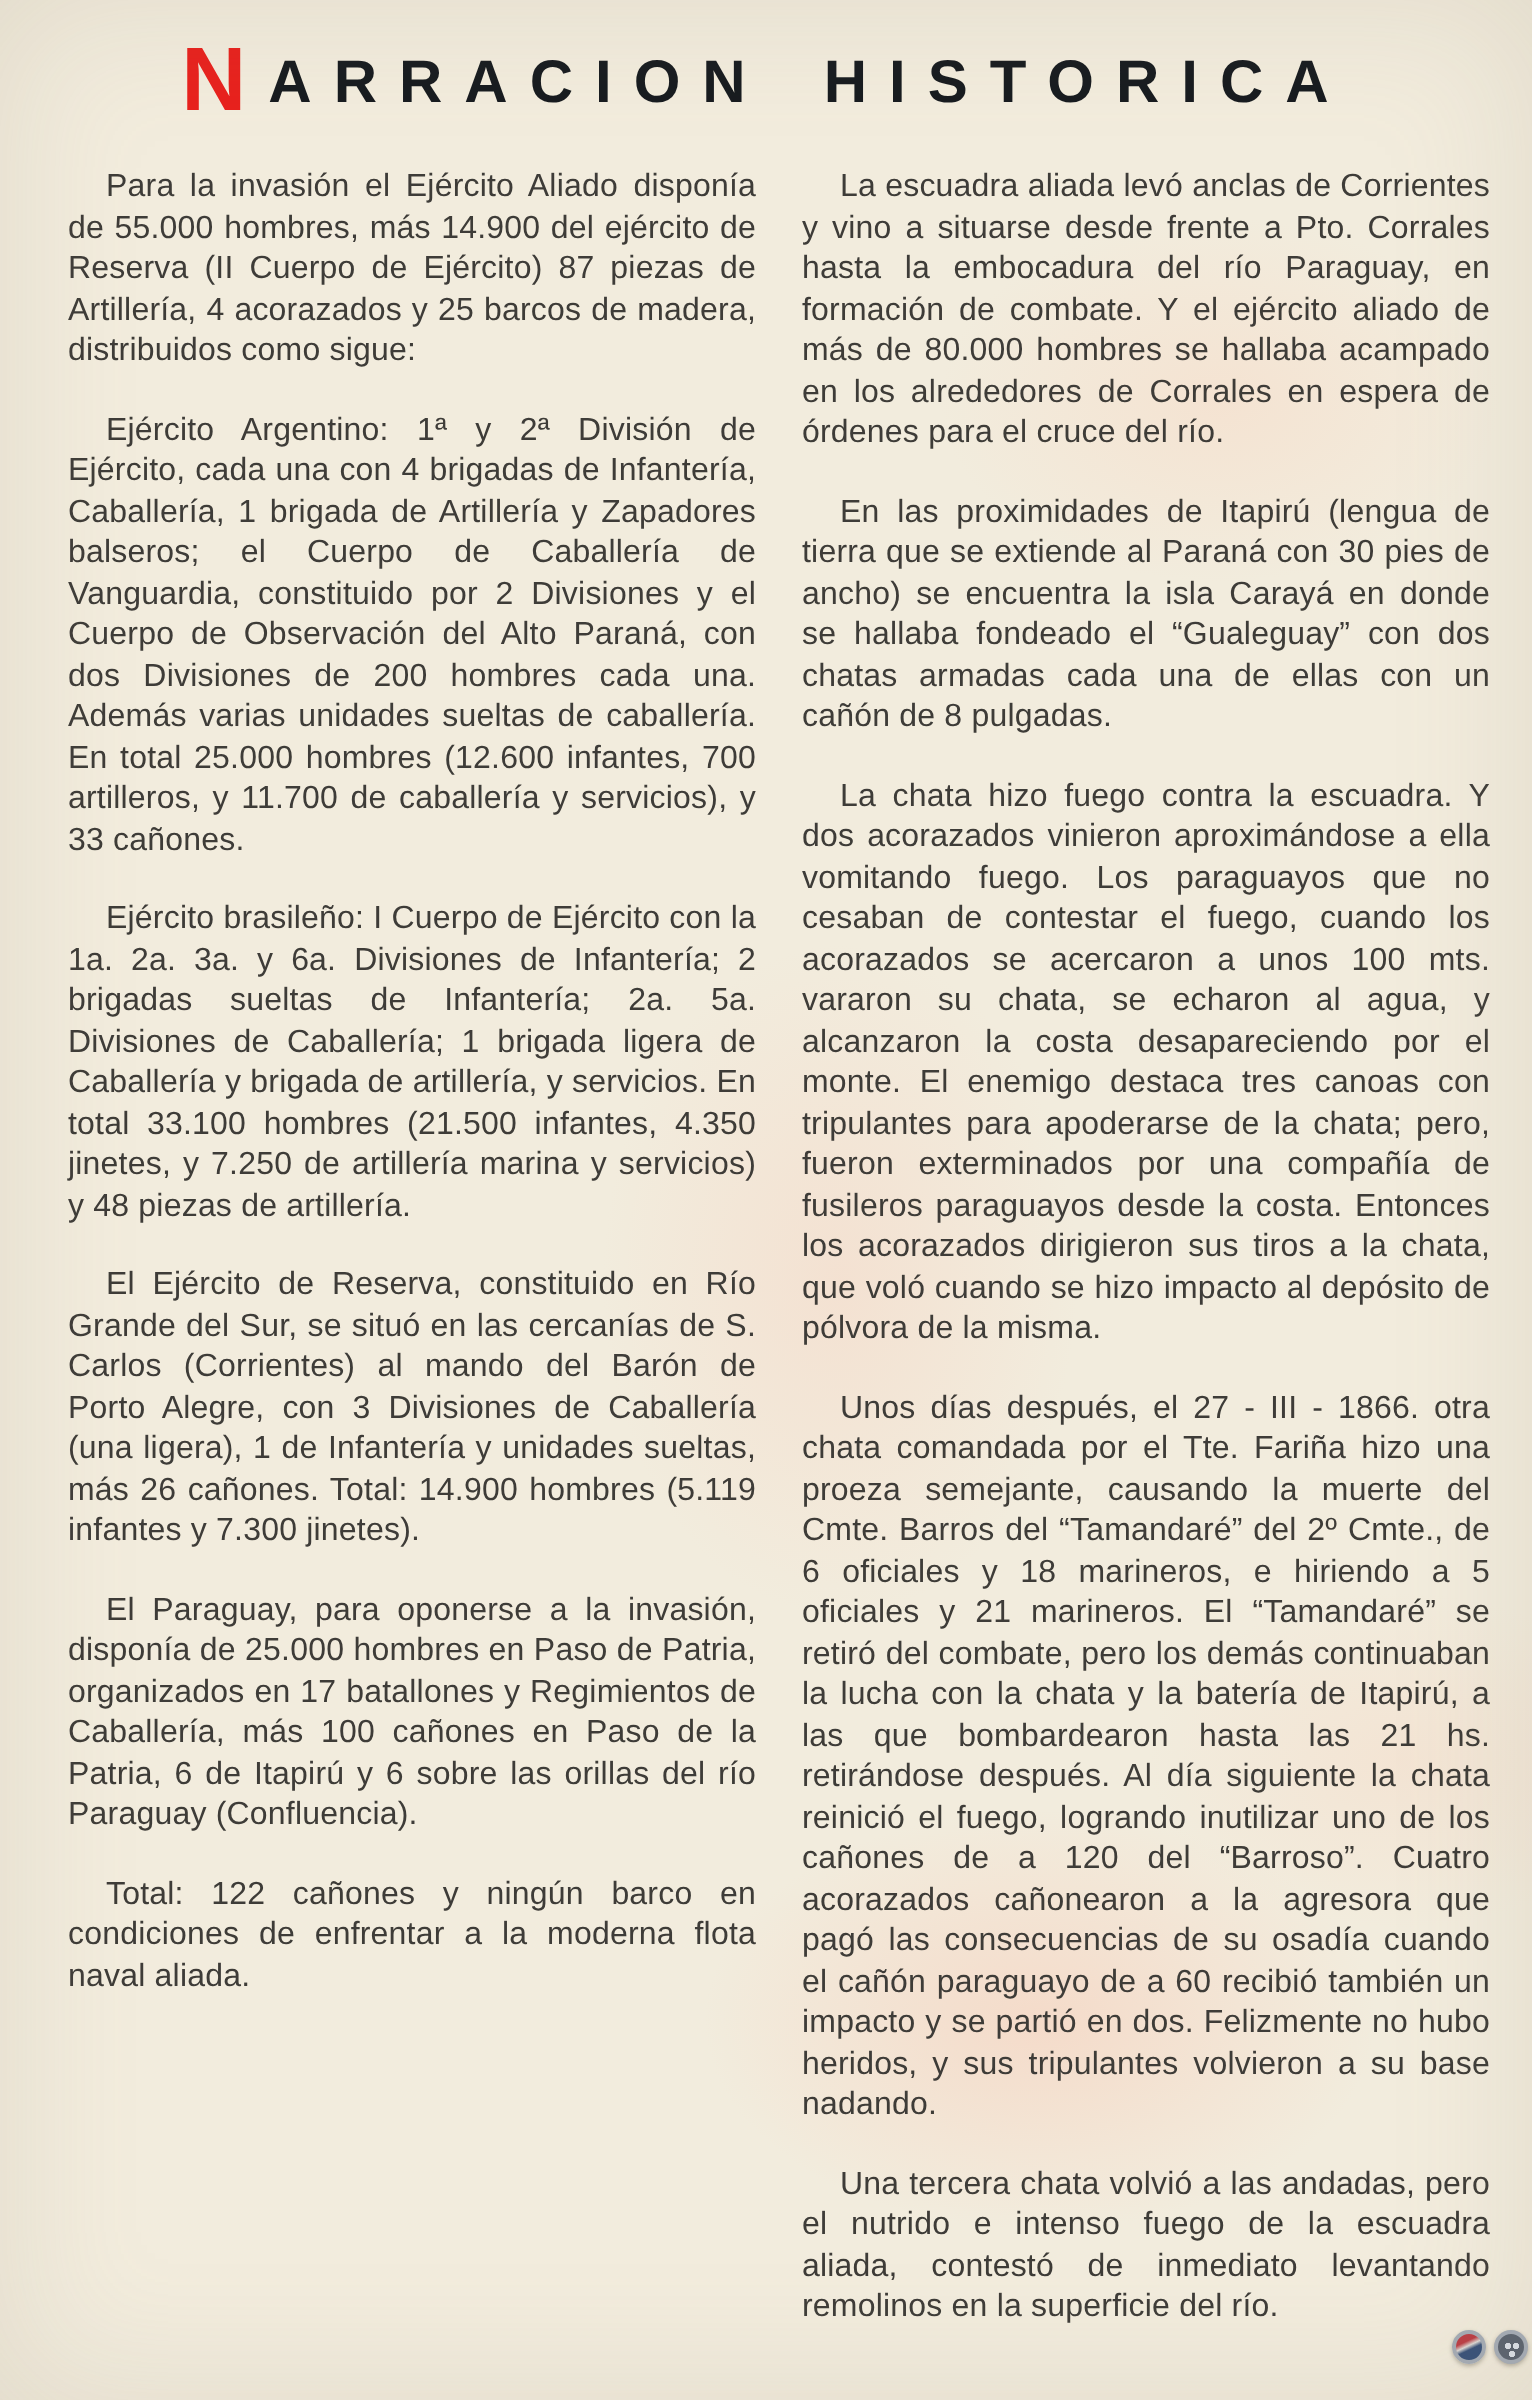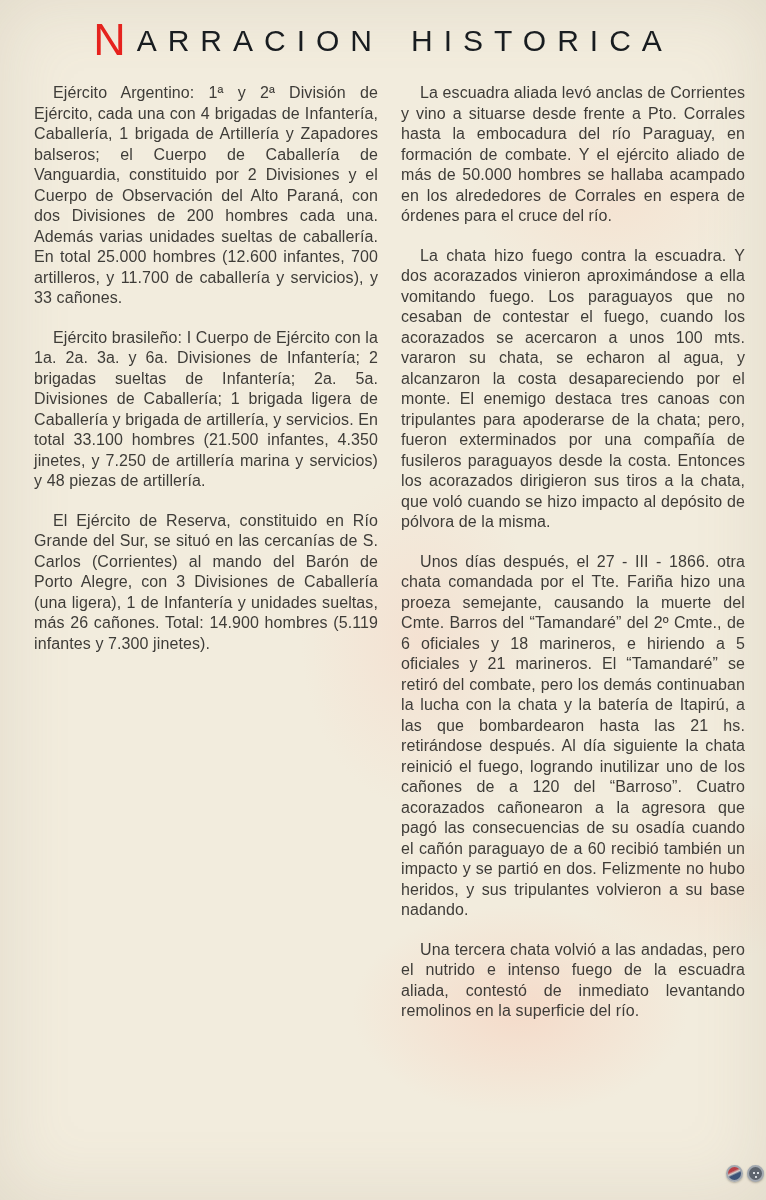--- a/index.html
+++ b/index.html
@@ -23,21 +23,21 @@
   }
 
   
   .title-wrap {
     padding-top: 18px;
     text-align: center;
     white-space: nowrap;
   }
   .title {
     display: inline-block;
-    font-weight: normal;
+    font-weight: bold;
     font-size: 30px;
     line-height: 44px;
     letter-spacing: 11px;
     color: #171b1f;
   }
   .title .cap {
     font-size: 45px;
     letter-spacing: 11px;
     vertical-align: -4px;
     color: #e8211d;
@@ -101,27 +101,31 @@
 
   <div class="title-wrap">
     <div class="title">
       <span class="cap">N</span><span>ARRACION</span><span class="word2">HISTORICA</span>
     </div>
   </div>
 
   <div class="cols">
 
     <div class="col">
+      <p>Para la invasión el Ejército Aliado disponía de 55.000 hombres, más 14.900 del ejército de Reserva (II Cuerpo de Ejército) 87 piezas de Artillería, 4 acorazados y 25 barcos de madera, distribuidos como sigue:</p>
       <p>Ejército Argentino: 1ª y 2ª División de Ejército, cada una con 4 brigadas de Infantería, Caballería, 1 brigada de Artillería y Zapadores balseros; el Cuerpo de Caballería de Vanguardia, constituido por 2 Divisiones y el Cuerpo de Observación del Alto Paraná, con dos Divisiones de 200 hombres cada una. Además varias unidades sueltas de caballería. En total 25.000 hombres (12.600 infantes, 700 artilleros, y 11.700 de caballería y servicios), y 33 cañones.</p>
       <p>Ejército brasileño: I Cuerpo de Ejército con la 1a. 2a. 3a. y 6a. Divisiones de Infantería; 2 brigadas sueltas de Infantería; 2a. 5a. Divisiones de Caballería; 1 brigada ligera de Caballería y brigada de artillería, y servicios. En total 33.100 hombres (21.500 infantes, 4.350 jinetes, y 7.250 de artillería marina y servicios) y 48 piezas de artillería.</p>
       <p>El Ejército de Reserva, constituido en Río Grande del Sur, se situó en las cercanías de S. Carlos (Corrientes) al mando del Barón de Porto Alegre, con 3 Divisiones de Caballería (una ligera), 1 de Infantería y unidades sueltas, más 26 cañones. Total: 14.900 hombres (5.119 infantes y 7.300 jinetes).</p>
+      <p class="sp">El Paraguay, para oponerse a la invasión, disponía de 25.000 hombres en Paso de Patria, organizados en 17 batallones y Regimientos de Caballería, más 100 cañones en Paso de la Patria, 6 de Itapirú y 6 sobre las orillas del río Paraguay (Confluencia).</p>
+      <p>Total: 122 cañones y ningún barco en condiciones de enfrentar a la moderna flota naval aliada.</p>
     </div>
 
     <div class="col">
-      <p>La escuadra aliada levó anclas de Corrientes y vino a situarse desde frente a Pto. Corrales hasta la embocadura del río Paraguay, en formación de combate. Y el ejército aliado de más de 50.000 hombres se hallaba acampado en los alrededores de Corrales en espera de órdenes para el cruce del río.</p>
+      <p>La escuadra aliada levó anclas de Corrientes y vino a situarse desde frente a Pto. Corrales hasta la embocadura del río Paraguay, en formación de combate. Y el ejército aliado de más de 80.000 hombres se hallaba acampado en los alrededores de Corrales en espera de órdenes para el cruce del río.</p>
+      <p>En las proximidades de Itapirú (lengua de tierra que se extiende al Paraná con 30 pies de ancho) se encuentra la isla Carayá en donde se hallaba fondeado el “Gualeguay” con dos chatas armadas cada una de ellas con un cañón de 8 pulgadas.</p>
       <p>La chata hizo fuego contra la escuadra. Y dos acorazados vinieron aproximándose a ella vomitando fuego. Los paraguayos que no cesaban de contestar el fuego, cuando los acorazados se acercaron a unos 100 mts. vararon su chata, se echaron al agua, y alcanzaron la costa desapareciendo por el monte. El enemigo destaca tres canoas con tripulantes para apoderarse de la chata; pero, fueron exterminados por una compañía de fusileros paraguayos desde la costa. Entonces los acorazados dirigieron sus tiros a la chata, que voló cuando se hizo impacto al depósito de pólvora de la misma.</p>
       <p class="sp">Unos días después, el 27 - III - 1866. otra chata comandada por el Tte. Fariña hizo una proeza semejante, causando la muerte del Cmte. Barros del “Tamandaré” del 2º Cmte., de 6 oficiales y 18 marineros, e hiriendo a 5 oficiales y 21 marineros. El “Tamandaré” se retiró del combate, pero los demás continuaban la lucha con la chata y la batería de Itapirú, a las que bombardearon hasta las 21 hs. retirándose después. Al día siguiente la chata reinició el fuego, logrando inutilizar uno de los cañones de a 120 del “Barroso”. Cuatro acorazados cañonearon a la agresora que pagó las consecuencias de su osadía cuando el cañón paraguayo de a 60 recibió también un impacto y se partió en dos. Felizmente no hubo heridos, y sus tripulantes volvieron a su base nadando.</p>
       <p>Una tercera chata volvió a las andadas, pero el nutrido e intenso fuego de la escuadra aliada, contestó de inmediato levantando remolinos en la superficie del río.</p>
     </div>
 
   </div>
 
   <div class="medallions">
     <button class="medallion m1" aria-label="medallion"></button>
     <button class="medallion m2" aria-label="medallion"></button>

